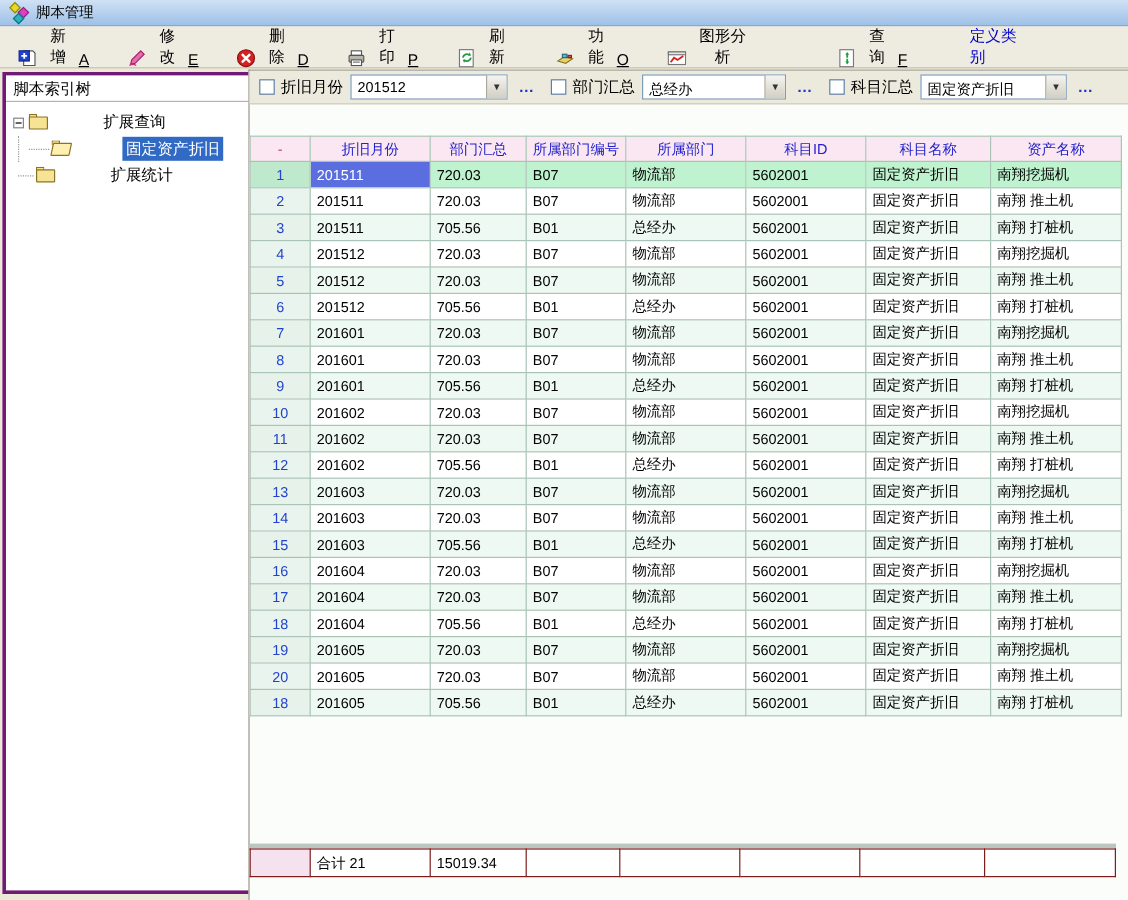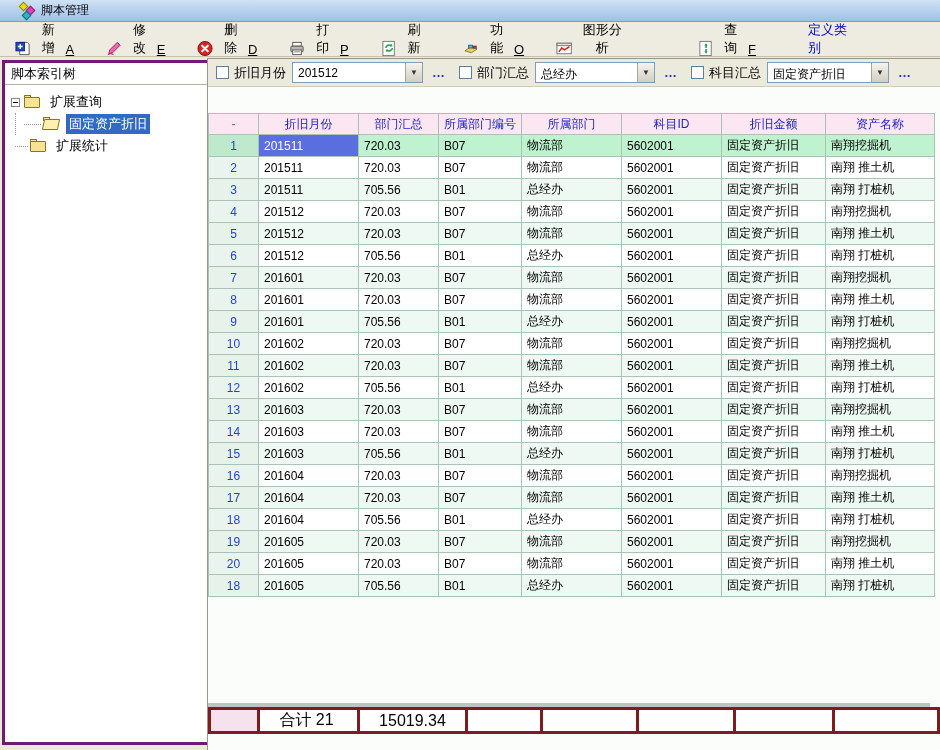--- a/index.html
+++ b/index.html
@@ -10,21 +10,21 @@
     background: #ece9d8;
     position: relative;
     overflow: hidden;
     color: #000;
   }
   
   .titlebar {
     height: 22px;
     background: linear-gradient(to bottom, #cfe1f5, #9fc1e7);
     display: flex; align-items: center;
-    padding-left: 19px;
+    padding-left: 8px;
     border-bottom: 1px solid #7a9ac4;
   }
   .title-icon { width: 18px; height: 18px; position: relative; margin-right: 4px; }
   .title-icon .d { position: absolute; width: 7px; height: 7px; transform: rotate(45deg); }
   .title-icon .d1 { background: #e8d820; border: 1px solid #888820; left: 1px; top: 1px; }
   .title-icon .d2 { background: #e040c0; border: 1px solid #902080; left: 8px; top: 5px; }
   .title-icon .d3 { background: #30b0c0; border: 1px solid #107080; left: 4px; top: 10px; }
   .title-text { font-size: 12px; color: #000; }
 
   
@@ -77,21 +77,21 @@
   .folder .back {
     position: absolute; left: 0; top: 2px; width: 16px; height: 11px;
     background: #f6e494; border: 1px solid #8a7324; border-radius: 1px;
   }
   .folder .tab {
     position: absolute; left: 0; top: 0px; width: 7px; height: 4px;
     background: #f6e494; border: 1px solid #8a7324; border-bottom: none;
     border-radius: 1px 1px 0 0;
   }
   .folder.open .back { transform: skewX(-12deg); background: #fdf0b0; }
-  .tree-label { padding: 1px 3px; white-space: nowrap; font-size: 13px; }
+  .tree-label { padding: 1px 3px; white-space: nowrap; font-size: 13px; margin-left: 36px; }
   .tree-label.selected { background: #316ac5; color: #fff; }
 
   
   .mainpanel {
     position: absolute; left: 207px; top: 0; right: 0; bottom: 0;
     background: #fbfdfb;
     border-left: 1px solid #9a968a;
     border-top: 1px solid #9a968a;
   }
   .databar {
@@ -142,22 +142,22 @@
   tr.current td { background: #bff3cf; }
   tr.current td.rownum { background: #bfe9cd; }
   tr.alt td { background: #eef9f3; }
   tr.alt td.rownum { background: #e6f2ea; }
   td.selected { background: #5b6edf !important; color: #fff; }
 
   
   .footer-sep { position: absolute; left: 0; right: 10px; top: 644px; height: 4px; background: #bcc6c0; }
   table.footgrid { border-collapse: collapse; table-layout: fixed; position: absolute; left: 0; top: 648px; background: #fff; }
   table.footgrid td {
-    border: 3px solid #7f1d1d; height: 23px; padding: 0 19px;
-    font-size: 16px; white-space: nowrap; background: #fff;
+    border: 1px solid #7f1d1d; height: 23px; padding: 0 5px;
+    font-size: 12px; white-space: nowrap; background: #fff;
   }
   table.footgrid td.pink { background: #f6e2ee; }
 </style>
 </head>
 <body>
 
 <div class="titlebar">
   <span class="title-icon">
     <span class="d d1"></span>
       <span class="d d2"></span>
@@ -334,21 +334,21 @@
             <col style="width:109px">
         </colgroup>
         <thead>
           <tr>
             <th class="dash">-</th>
             <th>折旧月份</th>
             <th>部门汇总</th>
             <th>所属部门编号</th>
             <th>所属部门</th>
             <th>科目ID</th>
-            <th>折旧金额</th>
+            <th>科目名称</th>
             <th>资产名称</th>
           </tr>
         </thead>
         <tbody id="grid-body">
             <tr class="current">
               <td class="rownum">1</td>
               <td class="selected">201511</td>
               <td>720.03</td>
               <td>B07</td>
               <td>物流部</td>

